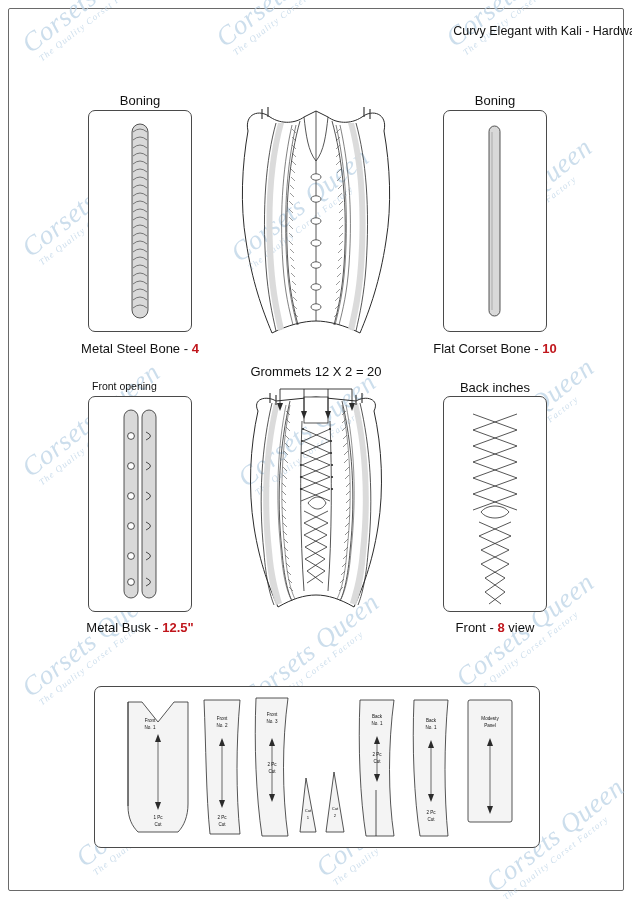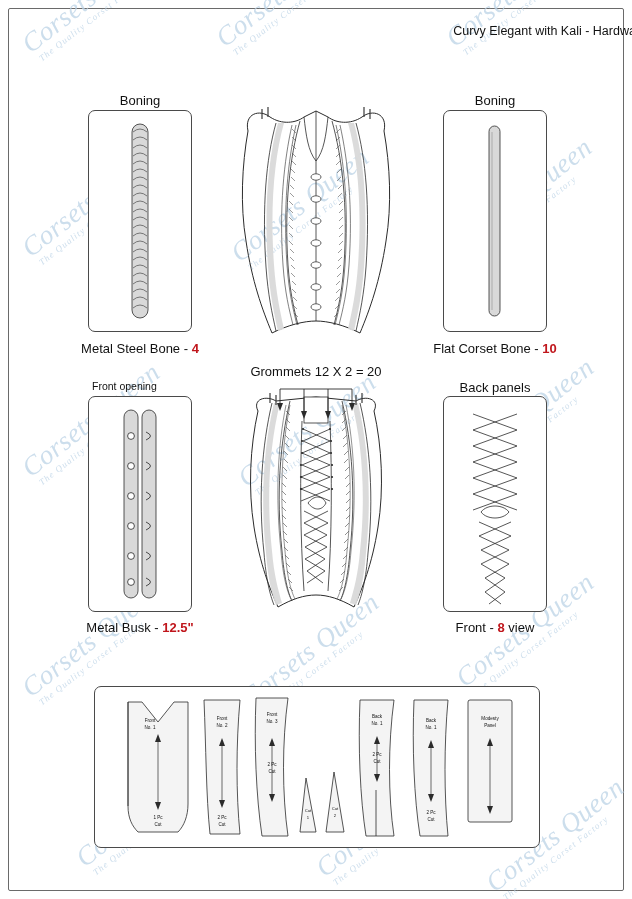--- a/index.html
+++ b/index.html
@@ -285,21 +285,21 @@
       <path d="M58,96 q9,4 0,8"></path>
         <path d="M58,126 q9,4 0,8"></path>
       <path d="M58,156 q9,4 0,8"></path>
         <path d="M58,182 q9,4 0,8"></path>
     </g>
   </svg>
   <div class="cap" style="left:60px; top:620px; width:160px;">
     <span>Metal Busk - </span><span class="num">12.5"</span>
   </div>
 
-  <div class="cap" style="left:443px; top:380px; width:104px;">Back panels</div>
+  <div class="cap" style="left:443px; top:380px; width:104px;">Back inches</div>
   <div class="box" style="left:443px; top:396px; width:104px; height:216px;"></div>
   <svg style="position:absolute; left:443px; top:396px;" width="104" height="216" viewBox="0 0 104 216">
     <g class="ln2">
 
       <path d="M30,18 L74,34 L30,50 L74,66 L30,82 L74,98 L30,114"></path>
       <path d="M74,18 L30,34 L74,50 L30,66 L74,82 L30,98 L74,114"></path>
 
       <path d="M38,116 C44,108 60,108 66,116 C60,124 44,124 38,116 Z"></path>
 
       <path d="M36,126 L68,140 L38,154 L66,168 L42,182 L62,196 L46,208"></path>

